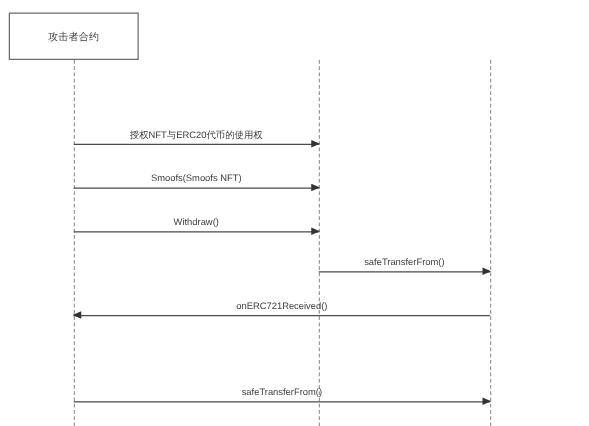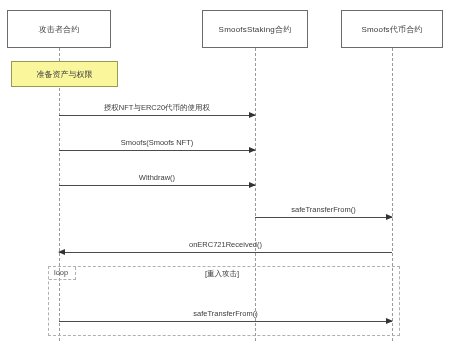--- a/index.html
+++ b/index.html
@@ -127,35 +127,22 @@
 
 <div id="diagram">
 
   <div class="lifeline" style="left:59px; top:48px; height:293px;"></div>
   <div class="lifeline" style="left:255px; top:48px; height:293px;"></div>
   <div class="lifeline" style="left:392px; top:48px; height:293px;"></div>
 
   <div class="participant" style="left:7px; top:10px; width:104px; height:38px;">
     <span>攻击者合约</span>
   </div>
-  <div class="participant" style="left:202px; top:10px; width:106px; height:38px;">
-    <span>SmoofsStaking合约</span>
-  </div>
-  <div class="participant" style="left:341px; top:10px; width:102px; height:38px;">
-    <span>Smoofs代币合约</span>
-  </div>
 
-  <div class="note-box" style="left:11px; top:61px; width:107px; height:26px;">
-    <span>准备资产与权限</span>
-  </div>
 
-  <div class="fragment" style="left:48px; top:266px; width:352px; height:70px;">
-    <div class="fragment-header">loop</div>
-    <div class="fragment-guard" style="left:156px;">[重入攻击]</div>
-  </div>
 
   <div class="message to-right" style="left:59px; top:115px; width:196px;">
     <div class="line"></div>
     <div class="head"></div>
     <div class="label">授权NFT与ERC20代币的使用权</div>
   </div>
 
   <div class="message to-right" style="left:59px; top:150px; width:196px;">
     <div class="line"></div>
     <div class="head"></div>

